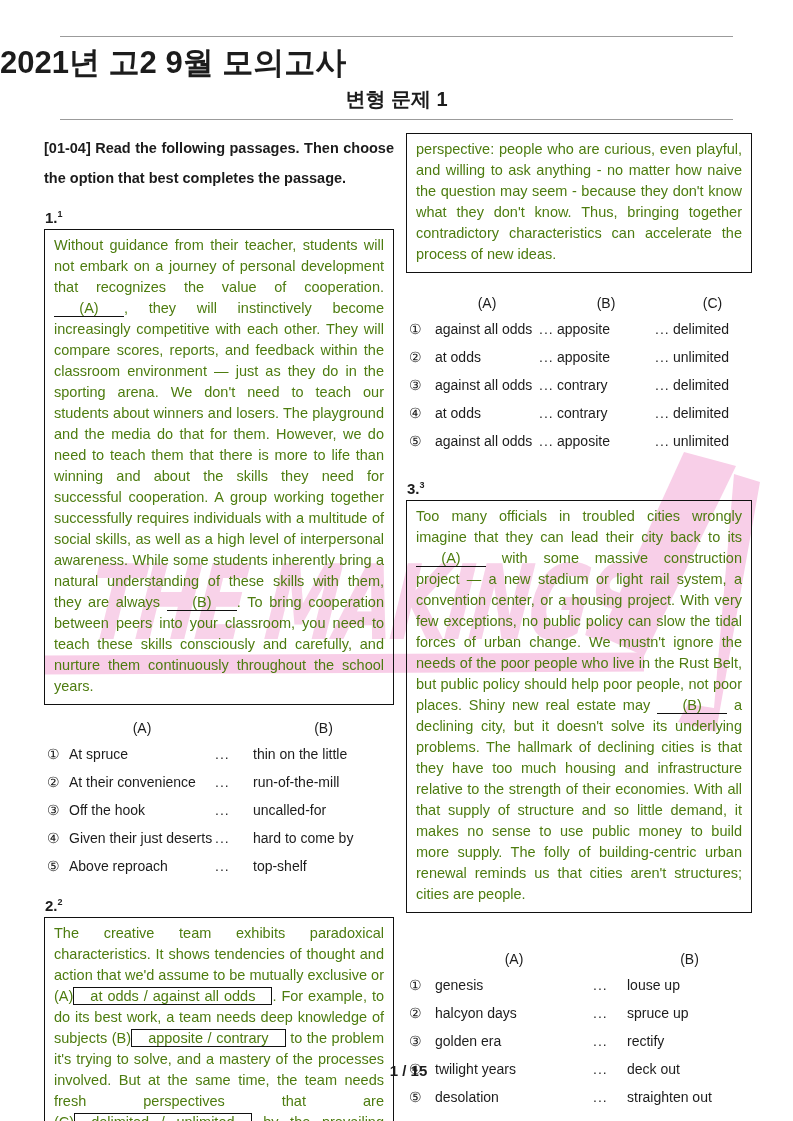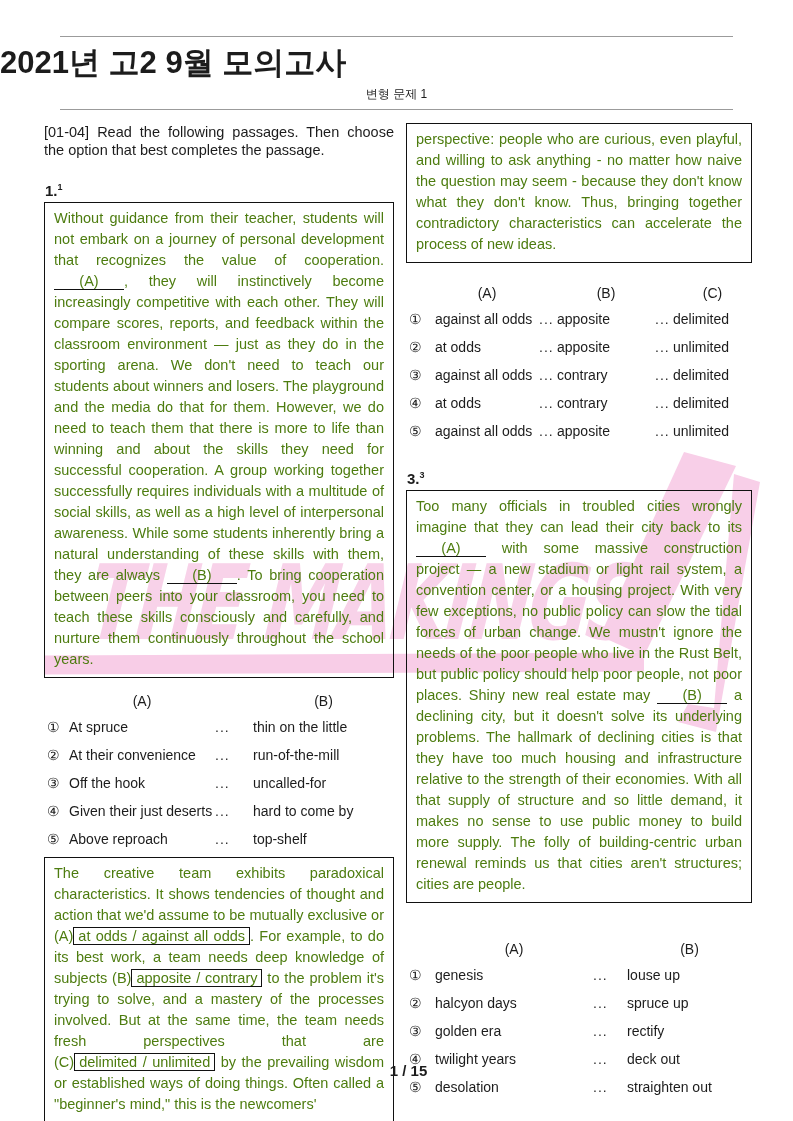--- a/index.html
+++ b/index.html
@@ -14,36 +14,36 @@
              white-space:nowrap; color:#f8d2e9; transform:scaleX(0.72) skewX(-8deg);
              transform-origin:left top; }
   .wm-band { position:absolute; left:44px; top:654px; width:600px; height:19px;
              background:#f8cde7; transform:skewY(-0.3deg); }
   .wm-swoosh { position:absolute; left:584px; top:446px; }
 
   
   .rule { border-top:1px solid #9b9b9b; margin:0 60px; }
   .rule-top { margin-top:36px; }
   .page-title { text-align:left; font-size:31px; font-weight:bold; letter-spacing:0px; margin-top:5px; }
-  .page-subtitle { text-align:center; font-size:12px; font-weight:normal; margin:2px 0 6px; }
+  .page-subtitle { text-align:center; font-size:20px; font-weight:bold; margin:2px 0 6px; }
 
   
   .columns { position:relative; z-index:1; display:flex; gap:12px; padding:13px 41px 0 44px; }
   .col { width:350px; }
   .col-right { width:346px; }
 
-  .instruction { font-weight:normal; font-size:14.5px; line-height:18px; text-align:justify; margin-bottom:23px; }
+  .instruction { font-weight:bold; font-size:14.5px; line-height:30px; text-align:justify; margin-bottom:16px; }
   .qnum { font-weight:bold; font-size:15px; margin:8px 0 3px 1px; }
   .qnum sup { font-size:9px; vertical-align:super; }
 
   .passage-box { border:1.5px solid #111; padding:5px 9px 7px; font-size:14.5px;
                  line-height:21px; text-align:justify; background:transparent; color:#4d7c0f; }
   .blank { display:inline-block; min-width:70px; text-align:center; border-bottom:1.4px solid #111;
            line-height:16px; }
-  .choice-box { border:1.2px solid #111; padding:0 4px; white-space:nowrap; }
+  .choice-box { border:1.2px solid #111; padding:0 16px; white-space:nowrap; }
 
   
   .opts { margin:13px 0 0 3px; font-size:14px; }
   .opt-row { display:grid; align-items:baseline; margin-bottom:7px; line-height:21px; }
   .opt-head { font-weight:normal; margin-bottom:5px; }
   .g1 { grid-template-columns:22px 146px 38px 1fr; }
   .g2 { grid-template-columns:26px 104px 18px 98px 18px 1fr; }
   .g3 { grid-template-columns:26px 158px 34px 1fr; }
   .c-center { text-align:center; }
   .opt-num { font-size:14px; }
@@ -115,20 +115,21 @@
           <span class="nowrap">hard to come by</span>
         </div>
         <div class="opt-row g1">
           <span class="opt-num">⑤</span>
           <span class="nowrap">Above reproach</span>
           <span class="opt-dots">...</span>
           <span class="nowrap">top-shelf</span>
         </div>
       </div>
 
+      <div class="qnum" style="margin-top:20px;"><span>2.</span><sup>2</sup></div>
 
       <div class="passage-box">The creative team exhibits paradoxical characteristics. It shows tendencies of thought and action that we'd assume to be mutually exclusive or (A)<span class="choice-box">at odds / against all odds</span>. For example, to do its best work, a team needs deep knowledge of subjects (B)<span class="choice-box">apposite / contrary</span> to the problem it's trying to solve, and a mastery of the processes involved. But at the same time, the team needs fresh perspectives that are (C)<span class="choice-box">delimited / unlimited</span> by the prevailing wisdom or established ways of doing things. Often called a "beginner's mind," this is the newcomers'</div>
 
     </div>
 
     <div class="col col-right">
 
       <div class="passage-box">perspective: people who are curious, even playful, and willing to ask anything - no matter how naive the question may seem - because they don't know what they don't know. Thus, bringing together contradictory characteristics can accelerate the process of new ideas.</div>
 
       <div class="opts" style="margin-top:20px;">

